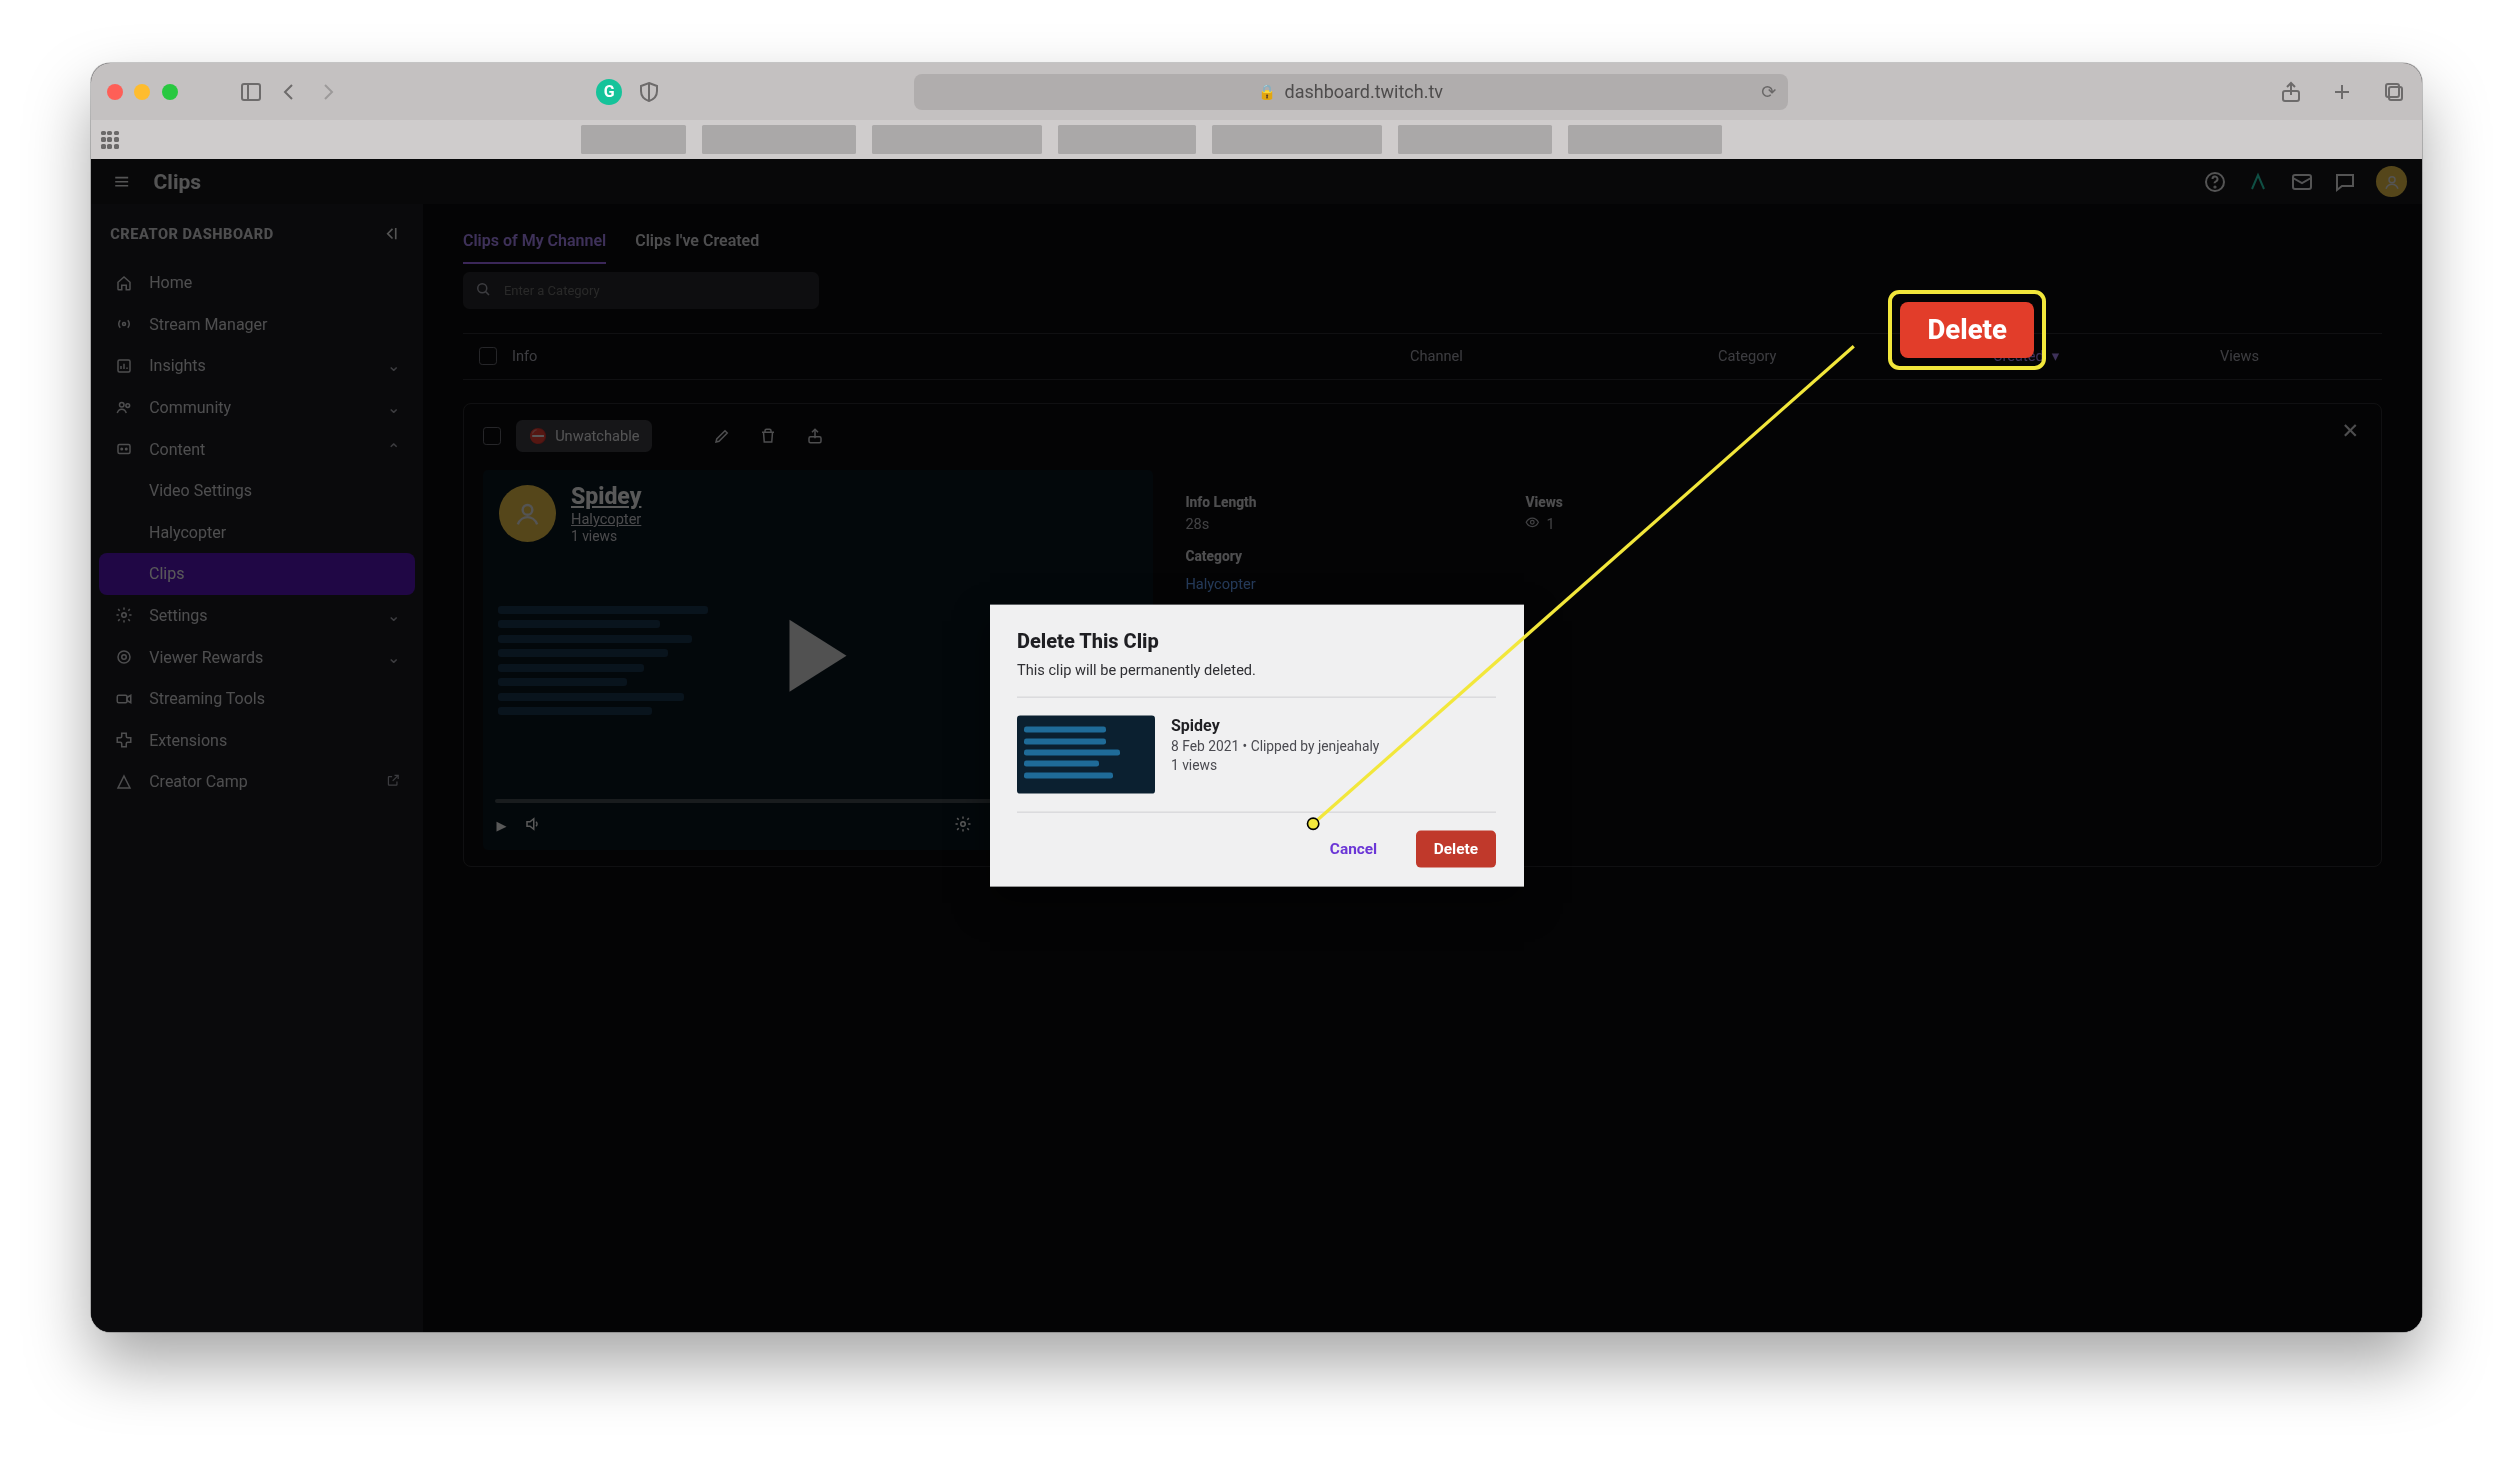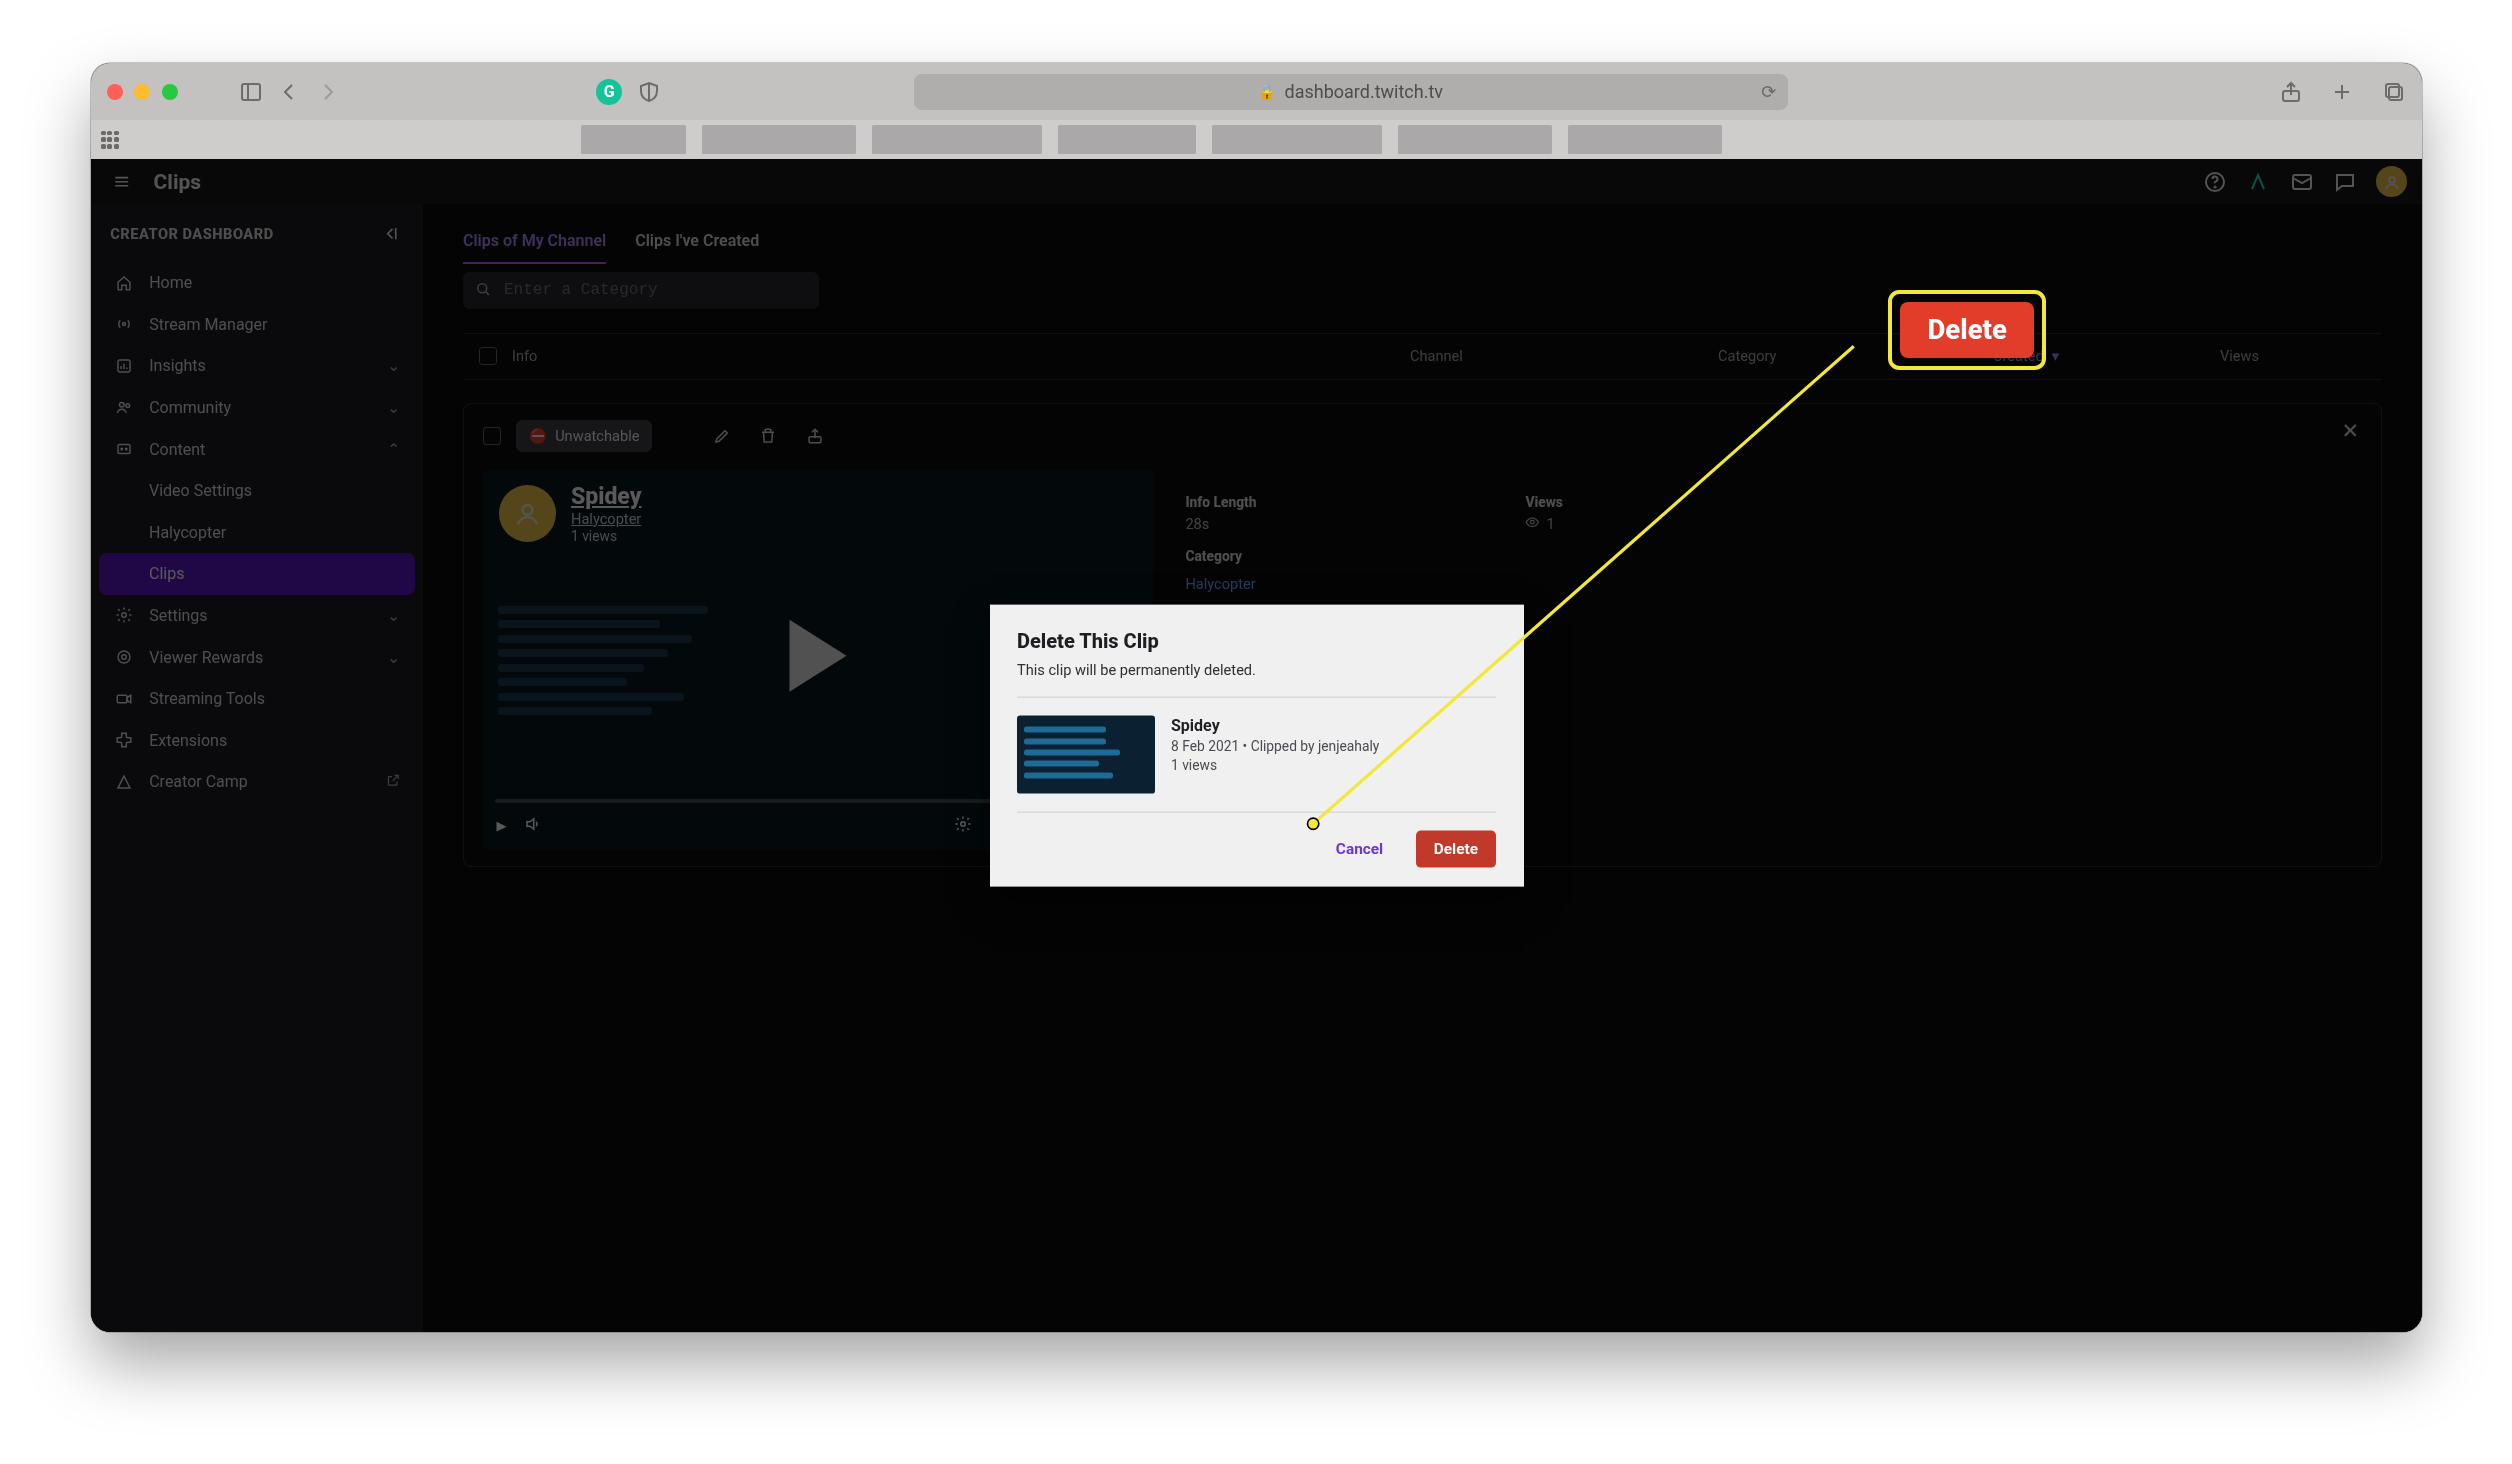--- a/index.html
+++ b/index.html
@@ -95,21 +95,21 @@
   
   .modal{position:absolute;left:50%;top:50%;transform:translate(-50%,-50%);width:534px;background:#f0f0f1;border-radius:0;padding:24px 27.5px 19.4px;color:#1f1f23;box-shadow:0 16px 32px rgba(0,0,0,.5);z-index:50;}
   .modal h2{margin:0 0 8px;font-size:20px;font-weight:800;}
   .modal .msg{font-size:14.6px;color:#2f2f33;}
   .modal hr{border:0;border-top:0.8px solid #cfcfd2;margin:18px 0;}
   .clip-row{display:flex;gap:16px;}
   .thumb{width:138px;height:78px;background:#0b2030;border-radius:3.2px;position:relative;overflow:hidden;}
   .thumb .tline{position:absolute;left:6.5px;right:49px;background:#1f6b98;height:6.5px;border-radius:2.4px;}
   .clip-info .ct{font-size:16px;font-weight:700;}
   .clip-info .cs{font-size:13.8px;color:#4a4a50;margin-top:3.2px;}
-  .modal-actions{display:flex;justify-content:flex-end;gap:18px;margin-top:6.5px;}
+  .modal-actions{display:flex;justify-content:flex-end;gap:24px;margin-top:6.5px;}
   .btn-cancel{background:transparent;border:0;color:#6b36d6;font-size:15.4px;font-weight:700;padding:9.7px 14.6px;border-radius:4.9px;}
   .btn-delete{background:#c0392b;border:0;color:#fff;font-size:15.4px;font-weight:700;padding:9.7px 18px;border-radius:4.9px;}
   
   .callout{position:absolute;top:227px;left:1797px;z-index:80;}
   .callout .frame{padding:8px;border:4.9px solid #f2e73b;border-radius:11.3px;background:transparent;}
   .callout .inner{background:#e23d2a;color:#fff;font-size:27.5px;font-weight:800;padding:11.3px 27.5px;border-radius:8px;}
   .cl-line{position:absolute;z-index:70;pointer-events:none;}
   
   svg { stroke:currentColor; fill:none; stroke-width:2; }
 </style>
@@ -373,21 +373,21 @@
         <div class="main">
           <div class="tabs">
             <div class="tab active">Clips of My Channel</div>
             <div class="tab">Clips I've Created</div>
           </div>
           <div class="search-box">
             <span><svg viewBox="0 0 24 24" width="18" height="18">
                   <circle cx="11" cy="11" r="6"></circle>
                   <line x1="20" y1="20" x2="15.5" y2="15.5"></line>
                 </svg></span>
-            <input style="background: transparent; border: 0px; outline: 0px; color: #ffffff; font-size: 16px; flex: 1 1 0%; font-family: Liberation Mono, monospace;" placeholder="Enter a Category">
+            <input style="background: transparent; border: 0px; outline: 0px; color: #ffffff; font-size: 13px; flex: 1 1 0%;" placeholder="Enter a Category">
           </div>
 
           <div class="table-head">
             <div class="cb">
                 <div class="cb-box"></div>
               </div>
             <div>Info</div>
             <div>Channel</div>
             <div>Category</div>
             <div class="th-created">

